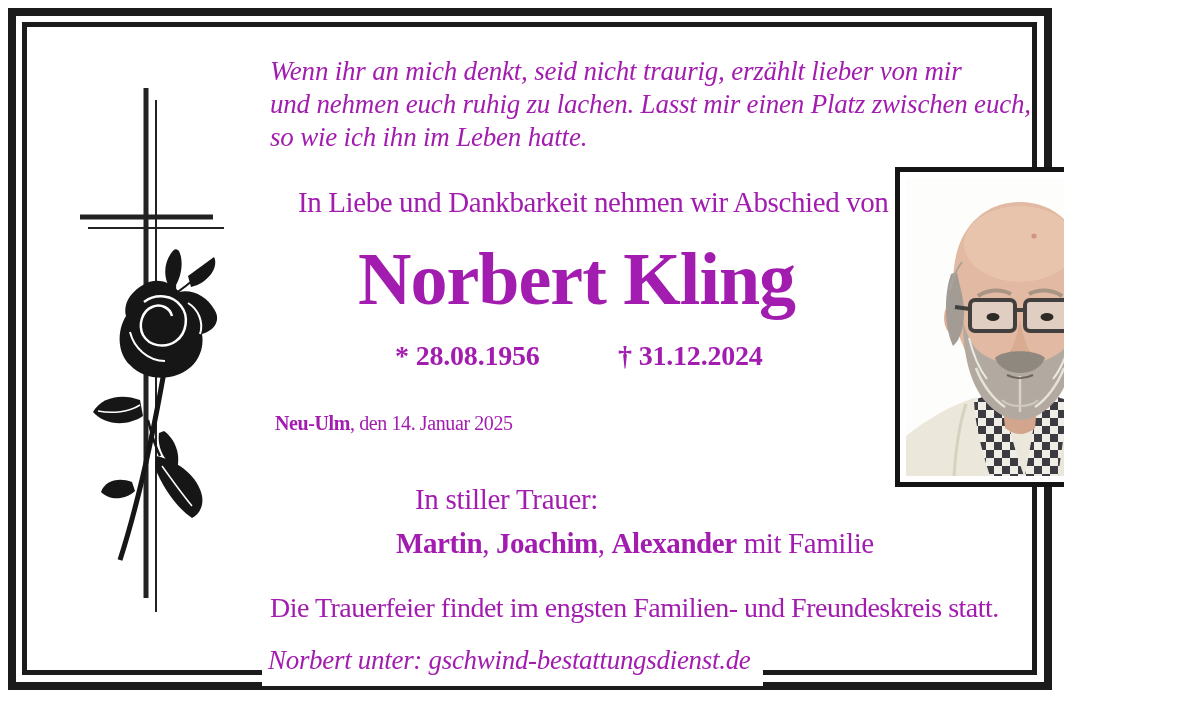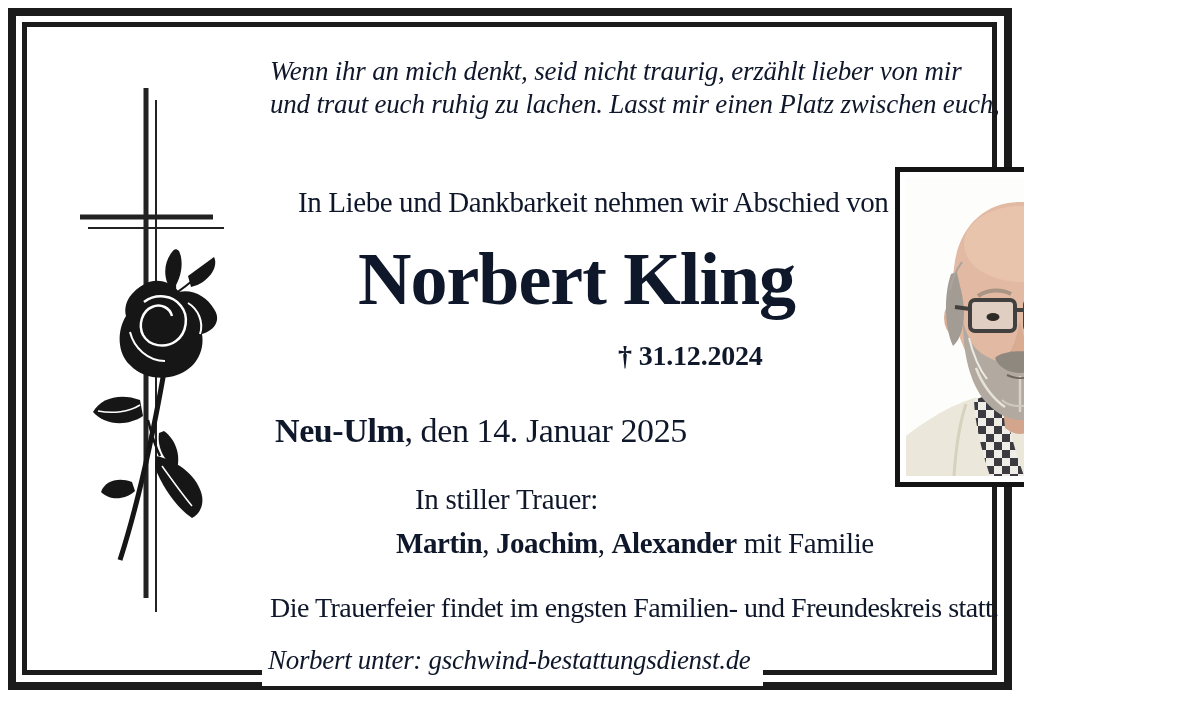--- a/index.html
+++ b/index.html
@@ -1,30 +1,30 @@
 <!DOCTYPE html>
 <html><head>
 <meta charset="utf-8">
 <style>
   html,body{margin:0;padding:0;background:#ffffff;}
   .page{
     position:relative;width:1024px;height:702px;background:#ffffff;
-    font-family:"Liberation Serif","DejaVu Serif",serif;color:#0f172a;overflow:hidden;
+    font-family:"Liberation Serif","DejaVu Serif",serif;color:#a21caf;overflow:hidden;padding-left:40px;
   }
   .frame-outer{position:absolute;left:8px;top:8px;right:12px;bottom:12px;border:8px solid #1b1b1b;z-index:1;}
   .frame-inner{position:absolute;left:22px;top:22px;right:27px;bottom:27px;border:5px solid #1b1b1b;z-index:1;}
   .abs{position:absolute;z-index:3;}
   .quote{left:270px;top:55px;font-style:italic;font-size:27px;line-height:33px;letter-spacing:-0.2px;}
   .quote span{display:block;}
   .intro{left:270px;top:186px;font-size:29px;letter-spacing:-0.4px;margin-left:28px;}
   .deceased{left:358px;top:237px;font-size:74px;font-weight:bold;letter-spacing:-1px;white-space:nowrap;text-align:center;}
   .dates{font-size:28px;font-weight:bold;letter-spacing:-0.2px;white-space:nowrap;}
   .birth{left:395px;top:340px;}
   .death{left:618px;top:340px;}
-  .placeline{left:275px;top:412px;font-size:34px;letter-spacing:-0.4px;white-space:nowrap;text-align:right;}
+  .placeline{left:275px;top:412px;font-size:20px;letter-spacing:-0.4px;white-space:nowrap;text-align:right;}
   .trauer{left:415px;top:483px;font-size:29px;letter-spacing:-0.3px;}
   .mourners{left:396px;top:527px;font-size:29px;letter-spacing:-0.4px;white-space:nowrap;}
   .funeral{left:270px;top:592px;font-size:28px;letter-spacing:-0.5px;white-space:nowrap;}
   .memorial{
     left:262px;top:645px;font-style:italic;font-size:27px;letter-spacing:-0.3px;
     background:#ffffff;padding:0 12px 10px 6px;z-index:4;white-space:nowrap;
   }
   .b{font-weight:bold;}
   .sep{white-space:pre;}
   .illu{position:absolute;left:60px;top:80px;width:200px;height:545px;z-index:2;}
@@ -134,27 +134,29 @@
       <path d="M165 160 C161 176 155 191 147 201" stroke="#eceae4" stroke-width="2" fill="none"></path>
       <path d="M96 222 C104 230 124 230 132 222" stroke="#cfc9bf" stroke-width="2" fill="none"></path>
 
       <path d="M89 180 C97 171 131 171 139 180 C135 191 123 195 114 195 C105 195 93 191 89 180 Z" fill="#8f887e"></path>
       <path d="M101 197 C109 201 119 201 127 197" stroke="#6e665e" stroke-width="2" fill="none"></path>
     </svg>
   </div>
 
   <div class="abs quote">
     <span>Wenn ihr an mich denkt, seid nicht traurig, erzählt lieber von mir</span>
-    <span>und traut euch ruhig zu lachen. Lasst mir einen Platz zwischen euch,</span>
+    <span>und nehmen euch ruhig zu lachen. Lasst mir einen Platz zwischen euch,</span>
+    <span>so wie ich ihn im Leben hatte.</span>
   </div>
 
   <div class="abs intro">In Liebe und Dankbarkeit nehmen wir Abschied von</div>
 
   <div class="abs deceased">Norbert Kling</div>
 
+  <div class="abs dates birth"><span>*</span><span class="sep"> </span><span>28.08.1956</span></div>
 
   <div class="abs dates death"><span>†</span><span class="sep"> </span><span>31.12.2024</span></div>
 
   <div class="abs placeline"><span class="b">Neu-Ulm</span><span>, den 14. Januar 2025</span></div>
 
   <div class="abs trauer">In stiller Trauer:</div>
 
   <div class="abs mourners"><span class="b">Martin</span><span class="sep">, </span><span class="b">Joachim</span><span class="sep">, </span><span class="b">Alexander</span><span class="sep"> mit Familie</span></div>
 
   <div class="abs funeral">Die Trauerfeier findet im engsten Familien- und Freundeskreis statt.</div>

